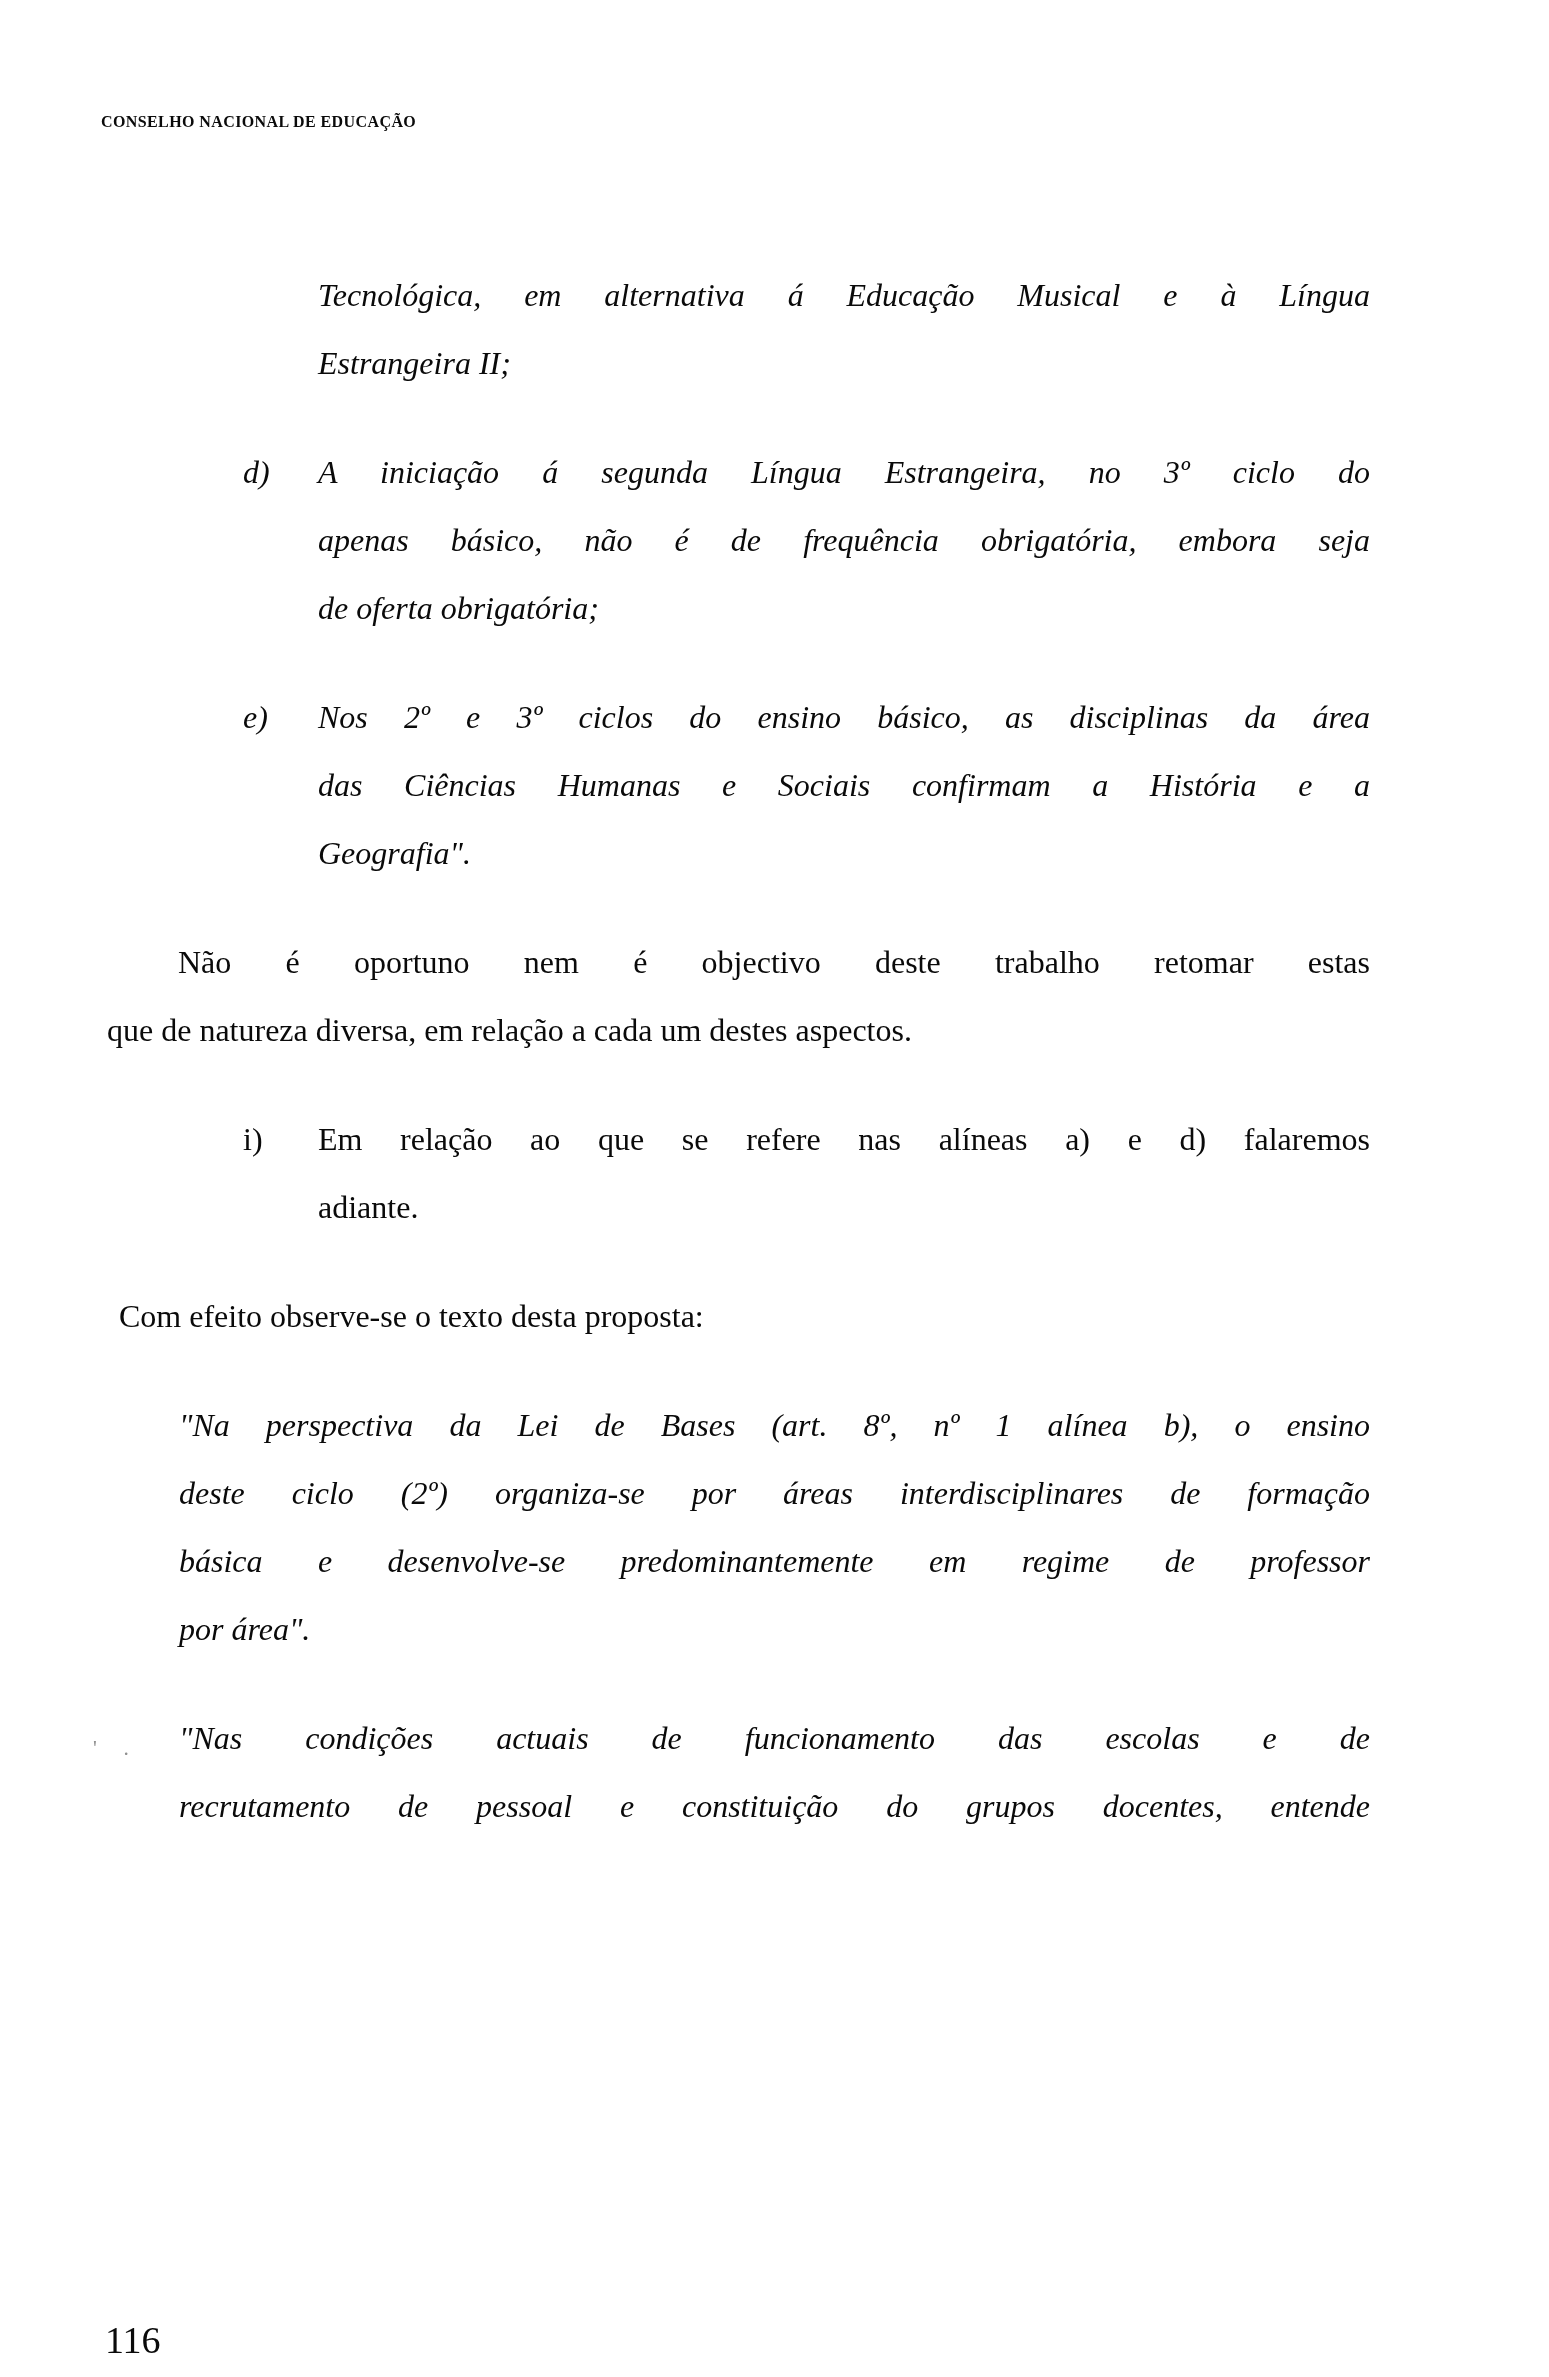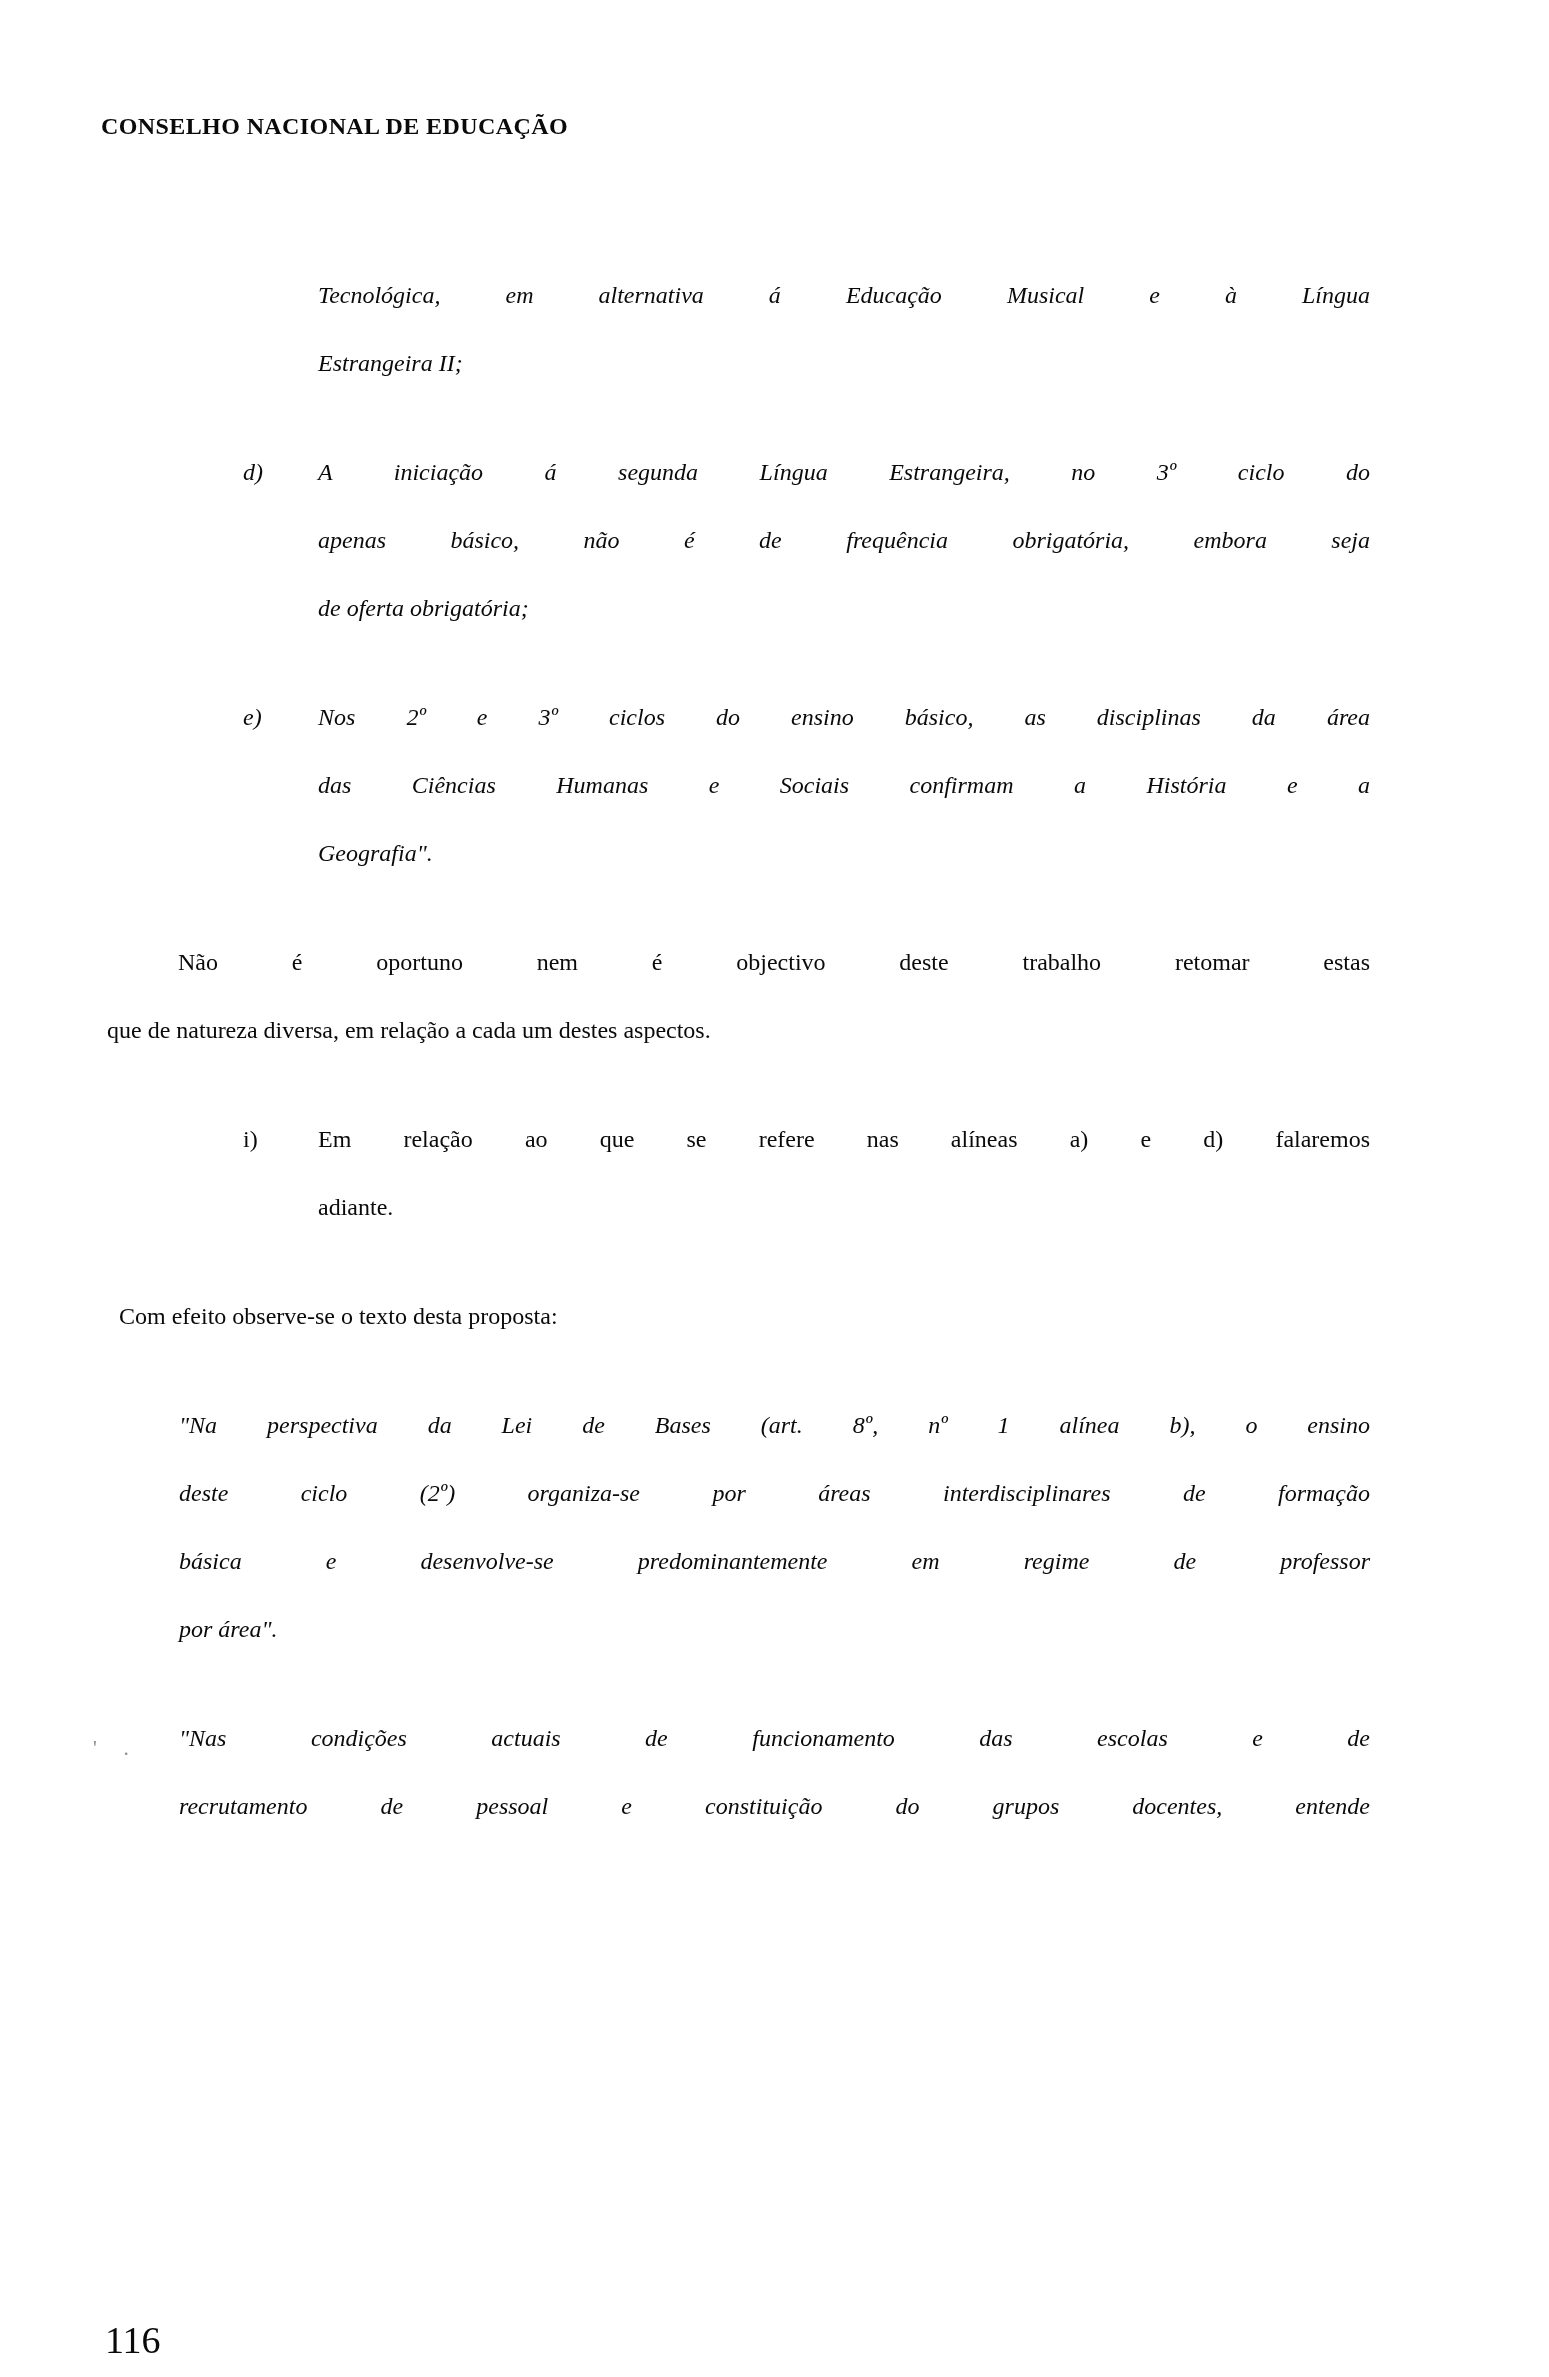--- a/index.html
+++ b/index.html
@@ -14,34 +14,34 @@
     margin: 0 auto;
     background: #ffffff;
     overflow: hidden;
     font-family: "Liberation Serif", "DejaVu Serif", serif;
     color: #0a0a0a;
   }
   .page-header {
     position: absolute;
     left: 101px;
     top: 113px;
-    font-size: 24px;
+    font-size: 16px;
     font-weight: 700;
     letter-spacing: 0.4px;
     white-space: nowrap;
   }
   .content {
     position: absolute;
     left: 0;
     right: 0;
     top: 261px;
   }
   .block {
     margin: 0 180px 41px 107px;
-    font-size: 24px;
+    font-size: 32px;
   }
   .block.italic { font-style: italic; }
   .block.continuation { margin-left: 318px; }
   .block.list-item { margin-left: 318px; position: relative; }
   .block.intro { margin-left: 119px; }
   .block.quote { margin-left: 179px; }
   .line {
     height: 68px;
     line-height: 68px;
     text-align: justify;

